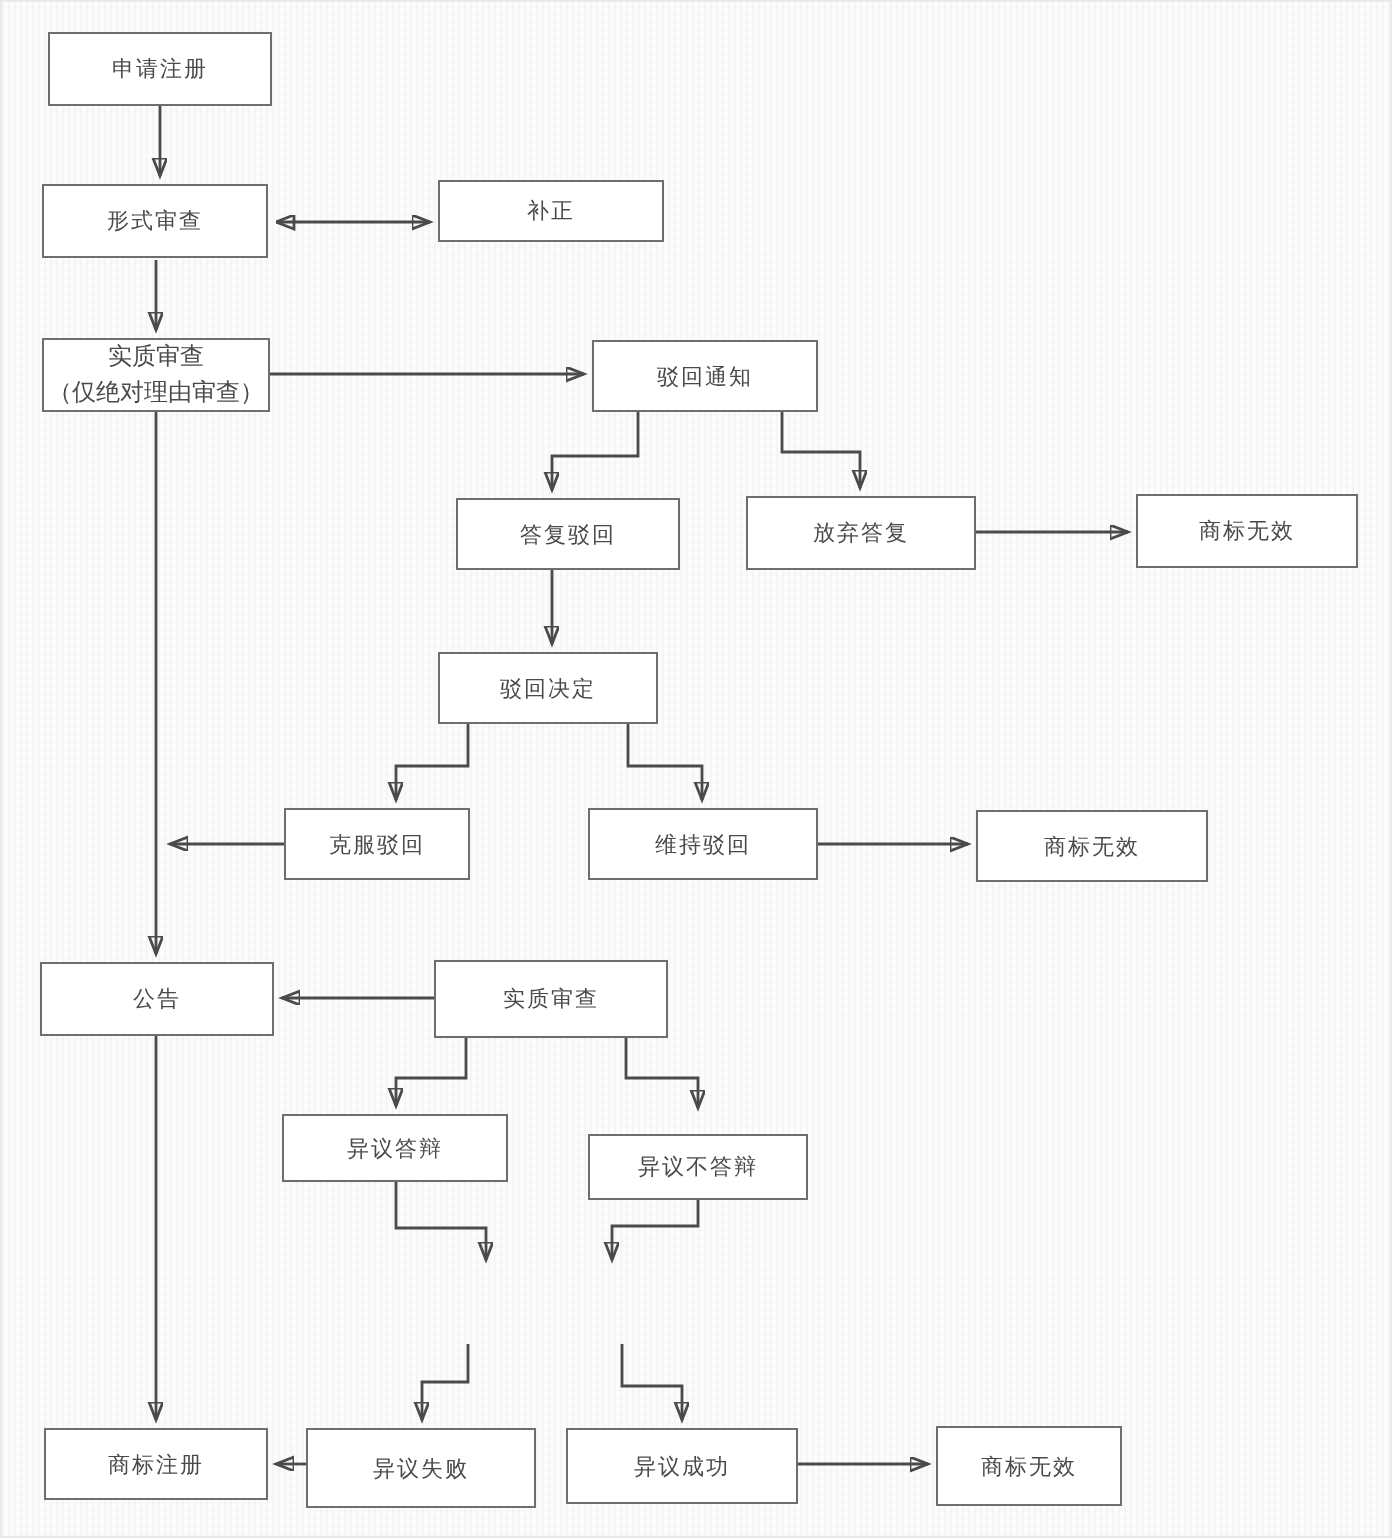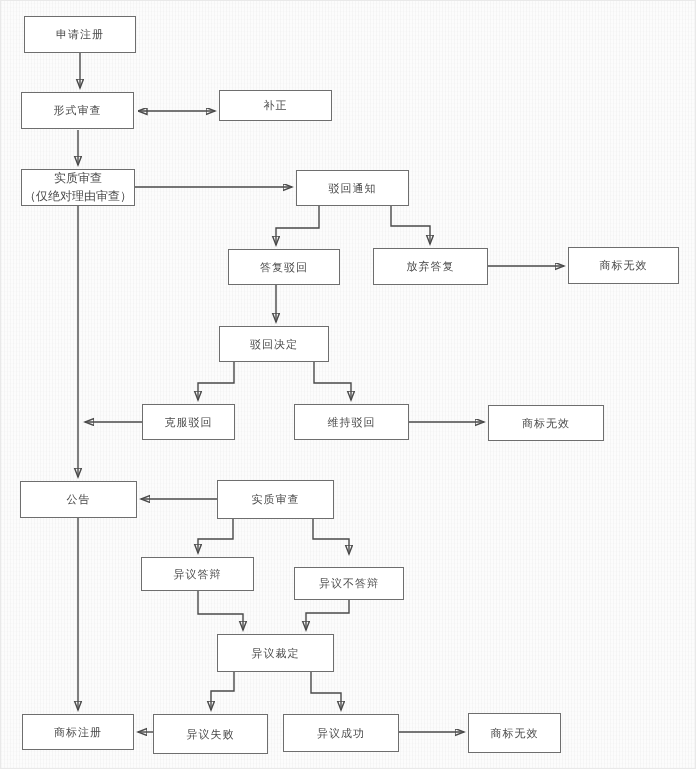--- a/index.html
+++ b/index.html
@@ -129,23 +129,20 @@
   </div>
 
   <div class="node" style="left:140px;top:556px;width:113px;height:34px">
     <span>异议答辩</span>
   </div>
 
   <div class="node" style="left:293px;top:566px;width:110px;height:33px">
     <span>异议不答辩</span>
   </div>
 
-  <div class="node" style="left:216px;top:633px;width:117px;height:38px">
-    <span>异议裁定</span>
-  </div>
 
   <div class="node" style="left:21px;top:713px;width:112px;height:36px">
     <span>商标注册</span>
   </div>
 
   <div class="node" style="left:152px;top:713px;width:115px;height:40px">
     <span>异议失败</span>
   </div>
 
   <div class="node" style="left:282px;top:713px;width:116px;height:38px">

